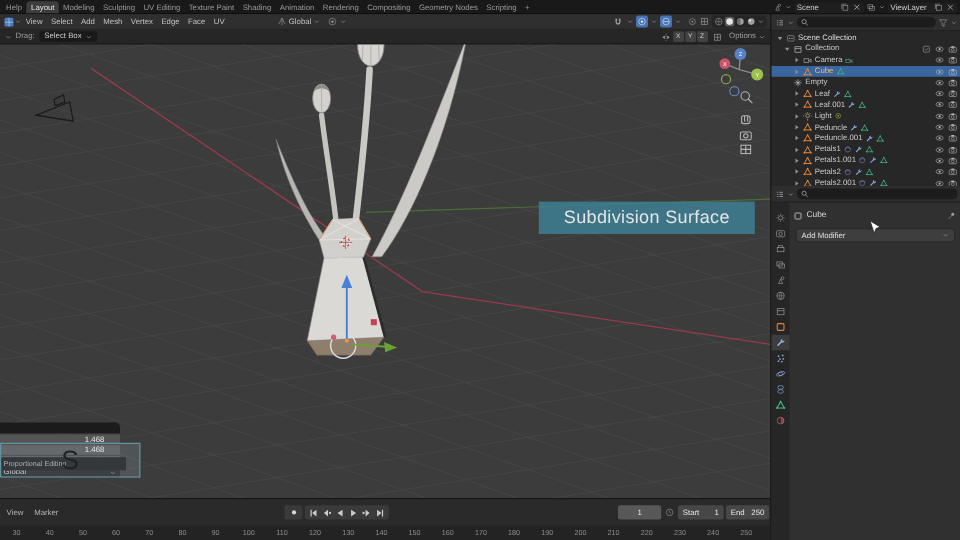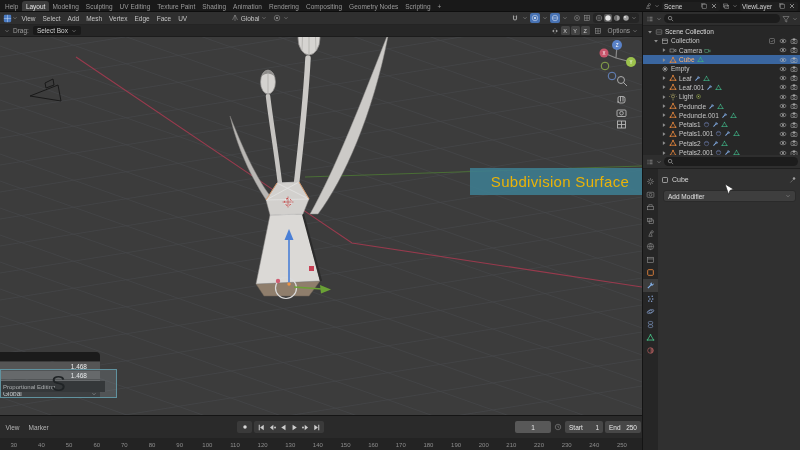--- a/index.html
+++ b/index.html
@@ -34,22 +34,22 @@
   .shading .on{background:#5a5a5a;border-radius:2px;}
   #vp-tools{position:absolute;left:0;top:13px;width:642px;height:12px;background:#262626;display:flex;
     align-items:center;font-size:6.5px;color:#9d9d9d;padding:0 4px;border-bottom:1px solid #1c1c1c;}
   .tool-pill{display:flex;align-items:center;gap:3px;background:#191919;border-radius:2px;
     padding:1px 4px;margin-left:4px;color:#cfcfcf;}
   #vp-tools-right{margin-left:auto;display:flex;align-items:center;gap:2px;}
   .xyz{width:9px;height:9px;background:#424242;border-radius:1.5px;display:flex;align-items:center;
     justify-content:center;font-size:5.5px;color:#cfcfcf;}
   #scene-svg{position:absolute;left:0;top:25px;}
 
-  #caption{position:absolute;left:470px;top:156px;width:180px;height:27px;display:flex;align-items:center;
-    justify-content:center;font-size:15px;color:#eab308;letter-spacing:.3px;}
+  #caption{position:absolute;left:449px;top:156px;width:180px;height:27px;display:flex;align-items:center;
+    justify-content:center;font-size:15px;color:#e5e5e5;letter-spacing:.3px;}
   #op-panel{position:absolute;left:0;top:340px;width:100px;font-size:6.5px;}
   #op-panel .hd{height:9px;background:#1b1b1b;border-radius:0 4px 0 0;}
   .op-val{height:8px;background:#555555;margin-top:1px;color:#ececec;display:flex;align-items:center;
     justify-content:flex-end;padding-right:13px;}
   .op-global{height:9px;background:#242424;margin-top:1px;display:flex;align-items:center;
     padding:0 3px;color:#c6c6c6;}
   .op-global .chev{margin-left:auto;}
   #prop-edit{position:absolute;left:0;top:369px;width:105px;height:11px;background:#1b1b1b;
     font-size:6px;color:#a8a8a8;display:flex;align-items:center;padding-left:3px;}
   #screencast{position:absolute;left:0;top:357px;width:117px;height:29px;background:rgba(190,214,224,.16);

